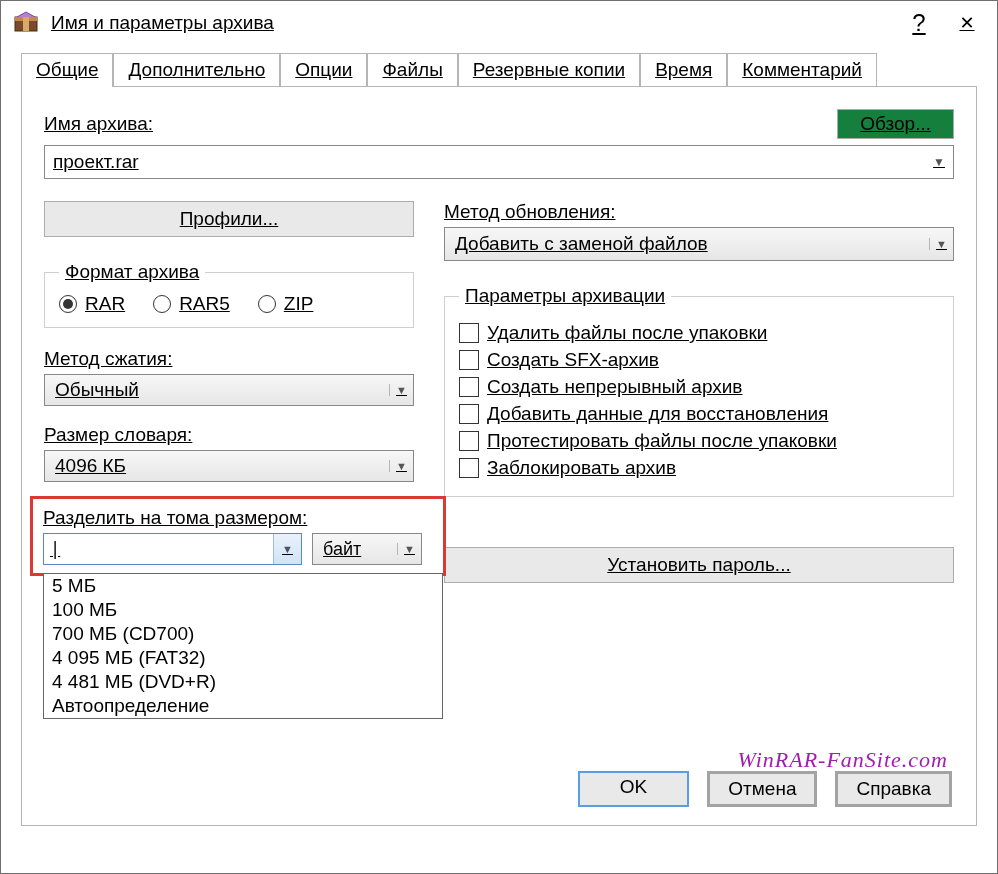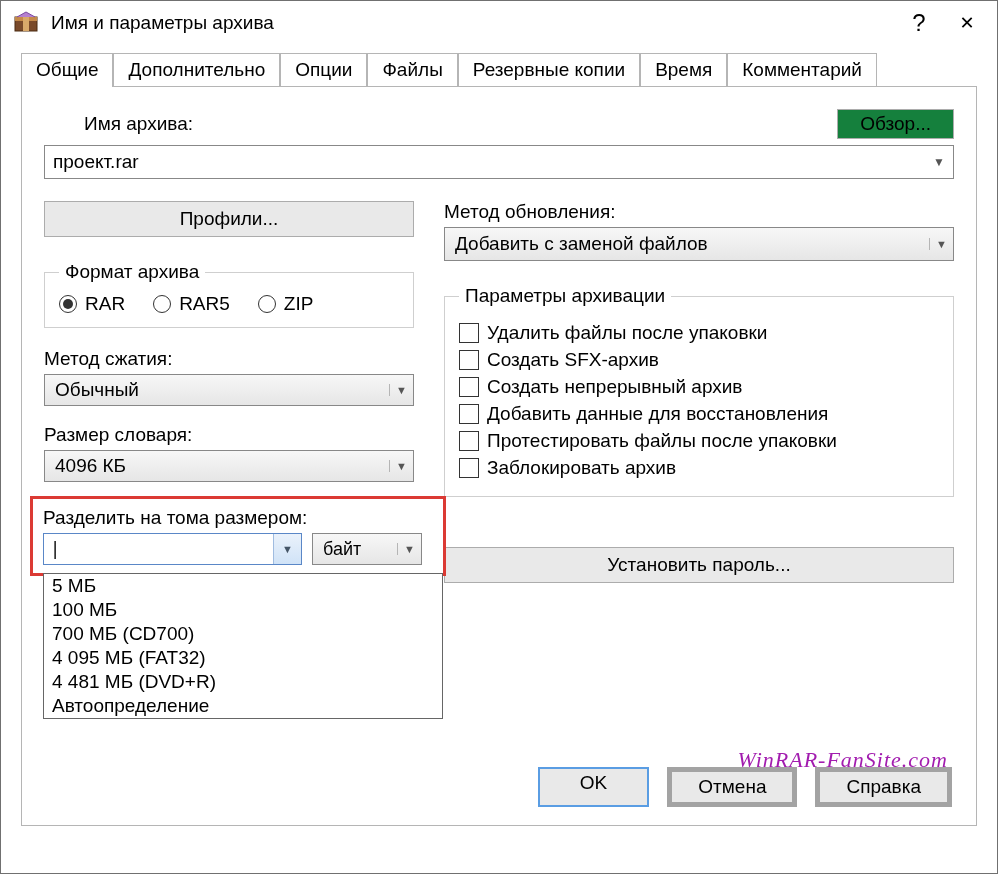--- a/index.html
+++ b/index.html
@@ -1,35 +1,35 @@
 <!DOCTYPE html>
 <html><head>
 <meta charset="utf-8">
 <style>
 * { box-sizing: border-box; font-family: "Segoe UI", Tahoma, sans-serif; }
 body { margin: 0; background: #f0f0f0; width: 998px; height: 874px; overflow: hidden; }
-.window { width: 998px; height: 874px; background: #fff; border: 1px solid #707070; position: relative; }
+.window { width: 998px; height: 874px; background: #fff; border: 1px solid #707070; position: relative; text-decoration: underline; }
 .titlebar { height: 44px; display: flex; align-items: center; padding: 0 6px 0 12px; background: #fff; }
 .titlebar .icon { width: 28px; height: 24px; margin-right: 10px; }
 .titlebar .title { font-size: 19px; flex: 1; }
 .titlebar .help, .titlebar .close { width: 48px; height: 40px; display: flex; align-items: center; justify-content: center; font-size: 22px; }
 .titlebar .help { font-size: 24px; }
 .titlebar .close { font-size: 18px; }
 
 .tabs { display: flex; padding: 8px 20px 0 20px; position:relative; z-index:2;}
 .tab { padding: 5px 14px; font-size: 19px; border: 1px solid #b5b5b5; border-bottom: none; background: #fff; cursor: default; margin-bottom:-1px;}
 .tab.active { background: #fff; position:relative; }
 .tab:not(.active){ background:#fff; border-bottom:1px solid #b5b5b5;}
 .tab.active::after{content:'';position:absolute;left:0;right:0;bottom:-2px;height:3px;background:#fff;}
 
 .panel { margin: 0 20px 12px 20px; border: 1px solid #b5b5b5; padding: 22px 22px 10px 22px; position: relative; height:740px;}
 
 .label { font-size: 19px; margin-bottom: 4px; }
 
-.row1 { display: flex; justify-content: space-between; align-items: flex-end; margin-left: 40px; }
+.row1 { display: flex; justify-content: space-between; align-items: flex-end; }
 .browse-btn { padding: 3px 22px; font-size: 19px; background: #15803d; border: 1px solid #acacac; }
 
 .combo { display: flex; align-items: center; border: 1px solid #888; background: #fff; height: 34px; }
 .combo input { flex: 1; border: none; font-size: 19px; padding: 4px 8px; outline: none; background:transparent;}
 .combo .arrow { width: 28px; text-align: center; font-size: 12px; color:#555;}
 
 .archive-combo { margin-top: 6px; width: 100%; }
 
 .two-col { display: flex; margin-top: 22px; gap: 30px; }
 .col-left { width: 370px; }
@@ -59,21 +59,21 @@
 .split-combo input{flex:1;border:none;padding:2px 6px;font-size:17px;outline:none;}
 .split-combo .ar{width:28px;background:linear-gradient(#eaf2fb,#d0e3f7);border-left:1px solid #a0bce0;display:flex;align-items:center;justify-content:center;font-size:11px;color:#456;}
 .unit-combo{flex:0 0 110px;display:flex;border:1px solid #888;background:linear-gradient(#f7f7f7,#e6e6e6);height:32px;align-items:center;}
 .unit-combo .v{flex:1;padding:0 10px;font-size:18px;}
 .unit-combo .ar{width:24px;border-left:1px solid #b5b5b5;text-align:center;font-size:11px;color:#555;}
 
 .dropdown{position:absolute;left:10px;top:74px;width:400px;background:#fff;border:1px solid #666;font-size:19px;z-index:10;}
 .dropdown .opt{padding:1px 8px;}
 
 .footer{position:absolute; right:24px; bottom:18px; display:flex; gap:18px;}
-.footer .fbtn{padding:4px 26px;font-size:19px;background:#e9e9e9;border:5px solid #a3a3a3;}
+.footer .fbtn{padding:4px 18px;font-size:19px;background:#e9e9e9;border:3px solid #a3a3a3;}
 .footer .fbtn.primary{border:2px solid #5a9de3;padding:3px 40px;}
 
 .watermark{position:absolute;right:28px;bottom:52px;font-family:serif;font-style:italic;font-size:22px;color:#a21caf;letter-spacing:1px;pointer-events:none;}
 </style>
 </head>
 <body>
 
 <div class="window">
 
   <div class="titlebar">

